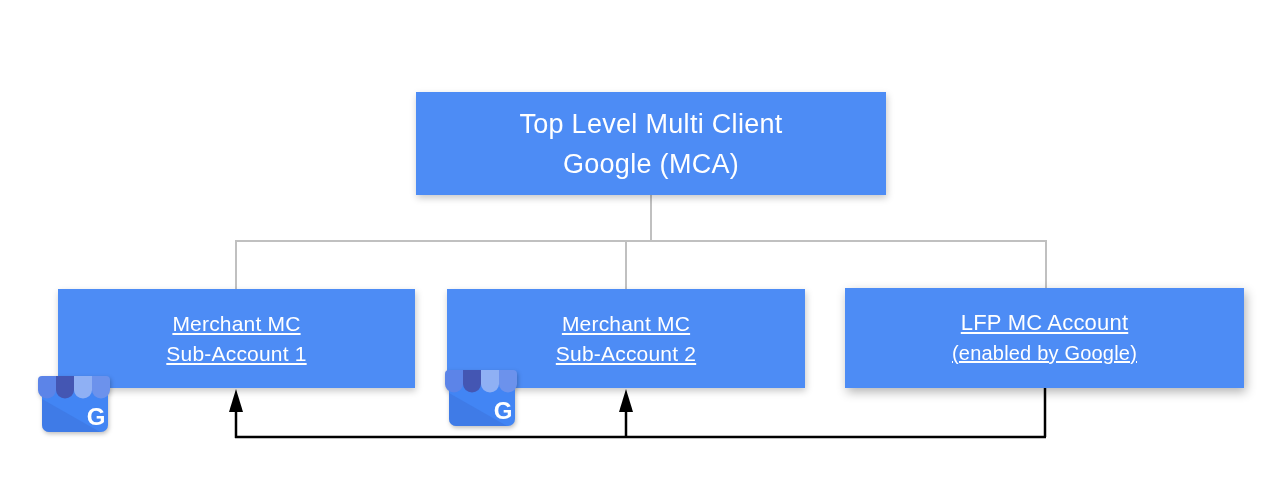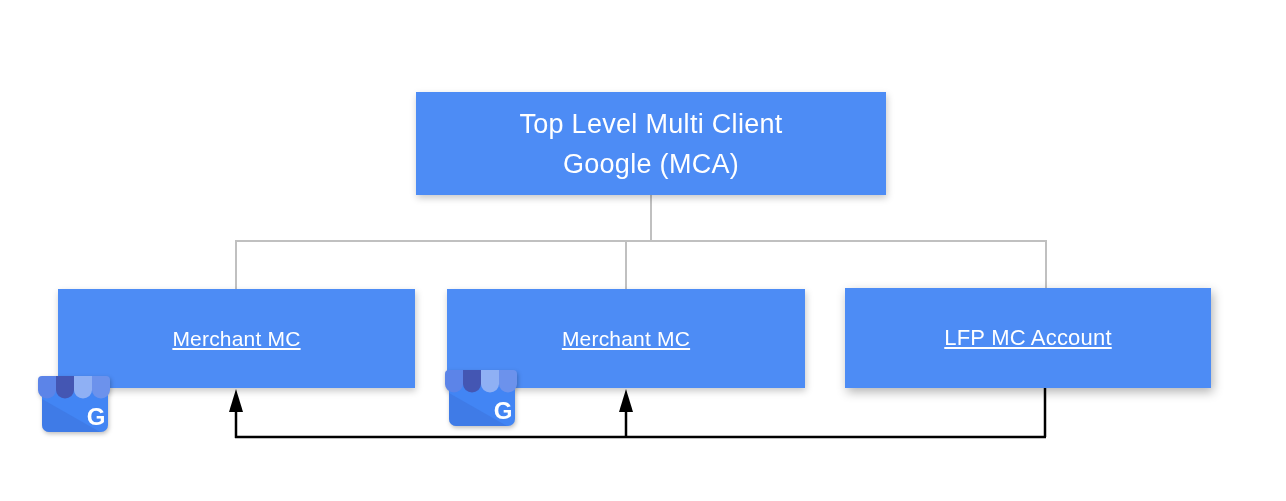--- a/index.html
+++ b/index.html
@@ -70,32 +70,35 @@
   <div class="node" style="left:416px; top:92px; width:470px; height:103px;">
     <div class="node-text lg">
       <span>Top Level Multi Client</span>
       <span>Google (MCA)</span>
     </div>
   </div>
 
   <div class="node" style="left:58px; top:289px; width:357px; height:99px;">
     <div class="node-text md">
       <span>Merchant MC</span>
+      <span>Sub-Account 1</span>
     </div>
   </div>
 
   <div class="node" style="left:447px; top:289px; width:358px; height:99px;">
     <div class="node-text md">
       <span>Merchant MC</span>
+      <span>Sub-Account 2</span>
     </div>
   </div>
 
-  <div class="node" style="left:845px; top:288px; width:366px; height:100px; box-shadow:2px 4px 10px rgba(0,0,0,0.30);">
+  <div class="node" style="left:845px; top:288px; width:399px; height:100px; box-shadow:2px 4px 10px rgba(0,0,0,0.30);">
     <div class="node-text md">
       <span style="font-size:22px;">LFP MC Account</span>
+      <span class="sub2">(enabled by Google)</span>
     </div>
   </div>
 
   <svg class="biz-icon" style="left:38px; top:368px;" width="72" height="66" viewBox="0 0 72 66">
     <defs>
       <clipPath id="bodyClip1">
           <rect x="4" y="20" width="66" height="44" rx="7"></rect>
         </clipPath>
     </defs>
     <rect x="4" y="20" width="66" height="44" rx="7" fill="#4285F4"></rect>

